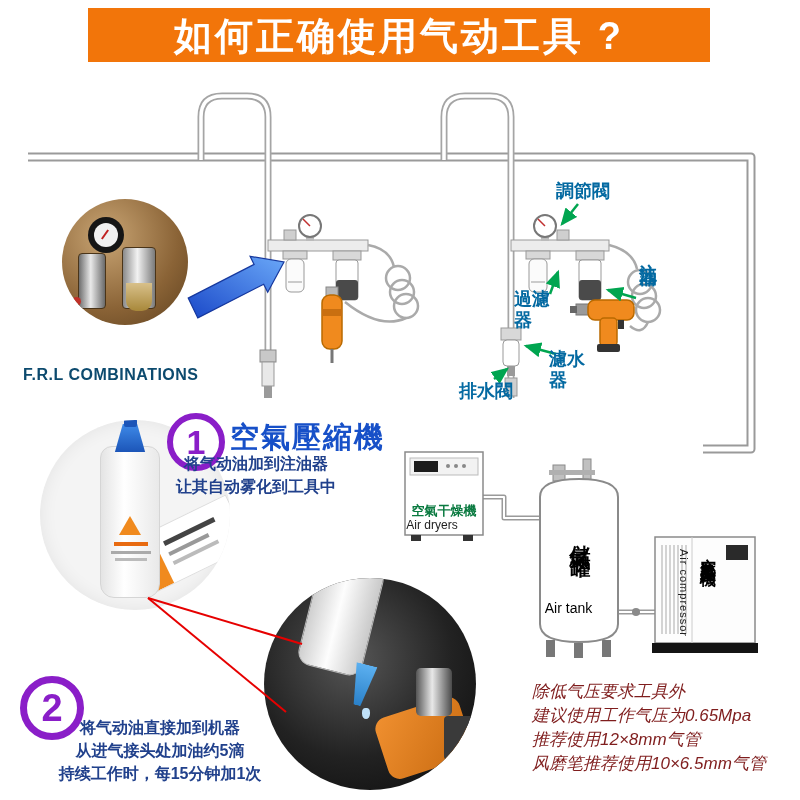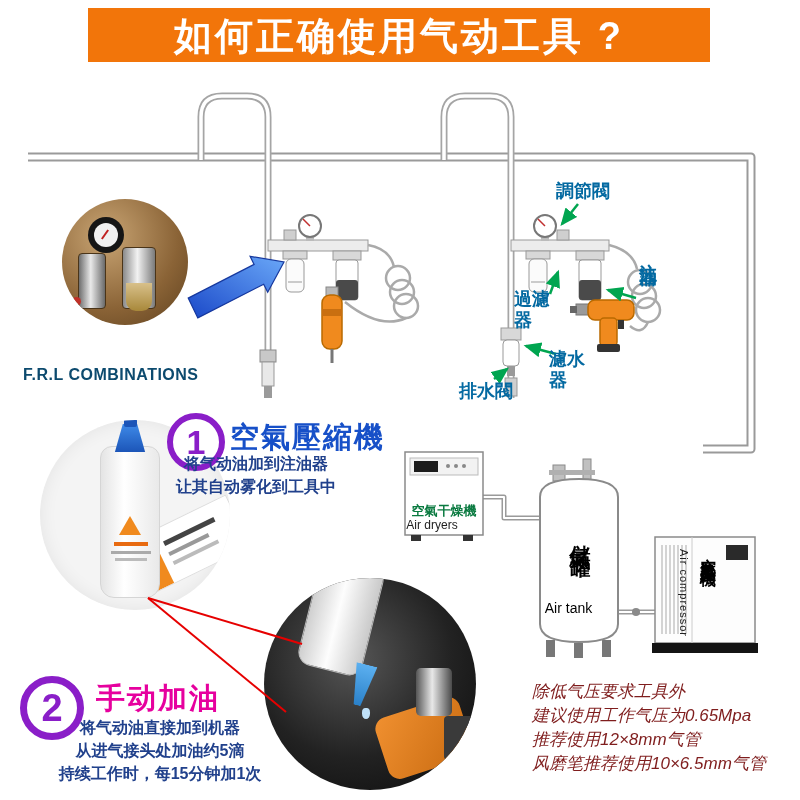--- a/index.html
+++ b/index.html
@@ -303,21 +303,20 @@
   </div>
   <div id="title1" class="step-title">空氣壓縮機</div>
   <div id="s1lines" class="blines">
     <div>将气动油加到注油器</div>
     <div>让其自动雾化到工具中</div>
   </div>
 
   <div id="badge2" class="badge">
     <span>2</span>
   </div>
-  <div id="title2" class="step-title">手动加油</div>
   <div id="s2lines" class="blines">
     <div>将气动油直接加到机器</div>
     <div>从进气接头处加油约5滴</div>
     <div>持续工作时，每15分钟加1次</div>
   </div>
 
   <div id="dryer-cn">空氣干燥機</div>
   <div id="dryer-en">Air dryers</div>
   <div id="tank-cn">儲氣罐</div>
   <div id="tank-en">Air tank</div>

